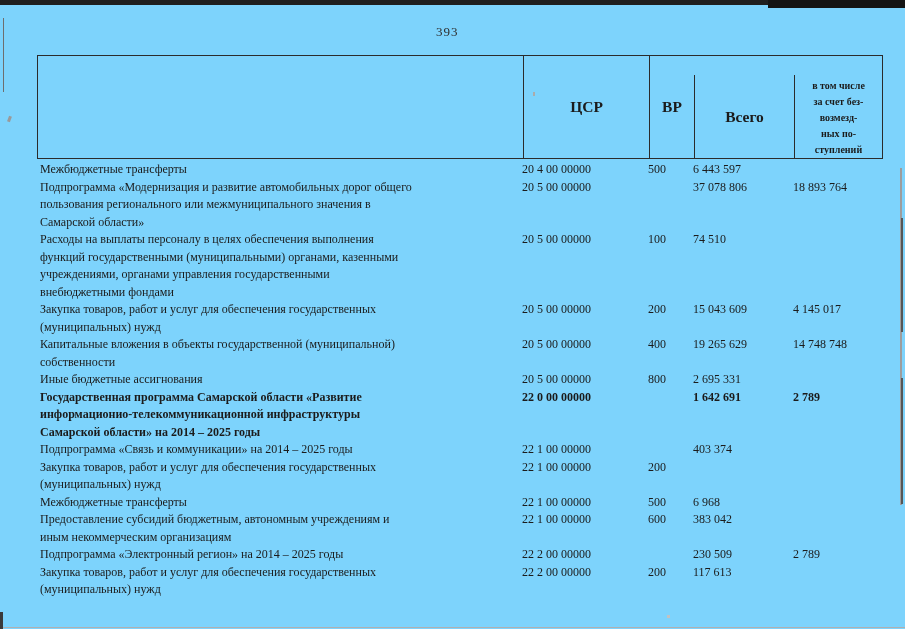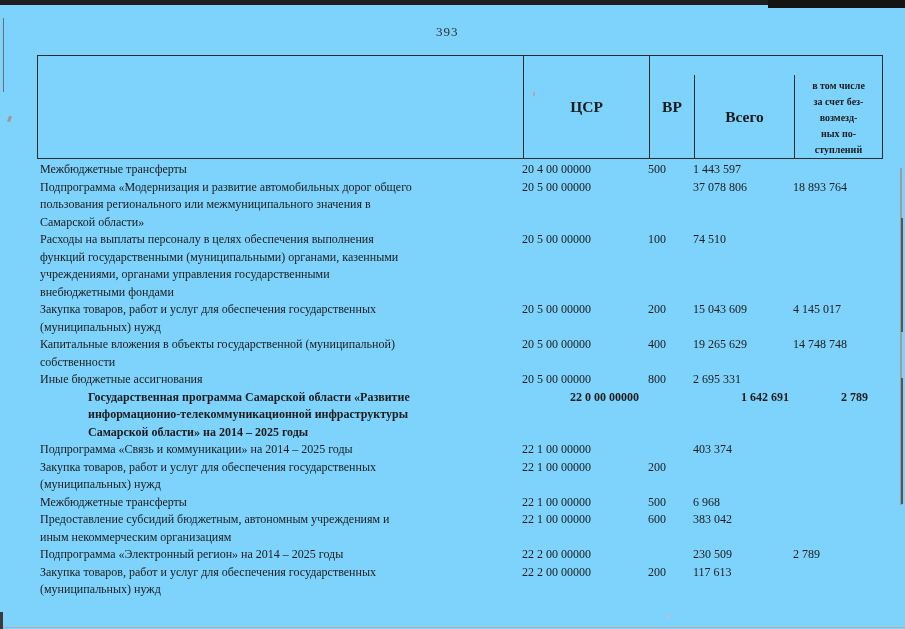--- a/index.html
+++ b/index.html
@@ -35,21 +35,21 @@
   .h-csr   { grid-area:1/2/3/3; border-left:1.5px solid #2b2b2b; }
   .h-vr    { grid-area:1/3/3/4; border-left:1.5px solid #2b2b2b; }
   .h-sum   { grid-area:1/4/2/6; border-left:1.5px solid #2b2b2b; border-bottom:1.5px solid #2b2b2b; }
   .h-total { grid-area:2/4/3/5; border-left:1.5px solid #2b2b2b; }
   .h-grat  { grid-area:2/5/3/6; border-left:1.5px solid #2b2b2b;
              font-size:10px; line-height:16px; white-space:pre-line;
              align-items:flex-start; padding-top:2px; }
 
   .tbody { position:absolute; left:37px; top:161px; width:844px; font-size:12px; line-height:17.5px; }
   .row { display:grid; grid-template-columns:485px 126px 45px 100px 88px; }
-  .row.bold { font-weight:bold;margin-left:48px; }
+  .row.bold { font-weight:bold; }
   .c-name  { padding-left:3px; white-space:pre-line; }
   .c-csr, .c-vr, .c-total, .c-grat { text-align:left; }
 </style>
 </head>
 <body>
 
 <div class="page">
 
   <div class="artifact top-bar"></div>
   <div class="artifact top-bar-right"></div>
@@ -75,21 +75,21 @@
 ных по-
 ступлений</div>
   </div>
 
   <div class="tbody">
 
       <div class="row">
         <div class="c-name">Межбюджетные трансферты</div>
         <div class="c-csr">20 4 00 00000</div>
         <div class="c-vr">500</div>
-        <div class="c-total">1 443 597</div>
+        <div class="c-total">6 443 597</div>
         <div class="c-grat"></div>
       </div>
 
       <div class="row">
         <div class="c-name">Подпрограмма «Модернизация и развитие автомобильных дорог общего
 пользования регионального или межмуниципального значения в
 Самарской области»</div>
         <div class="c-csr">20 5 00 00000</div>
         <div class="c-vr"></div>
         <div class="c-total">37 078 806</div>

